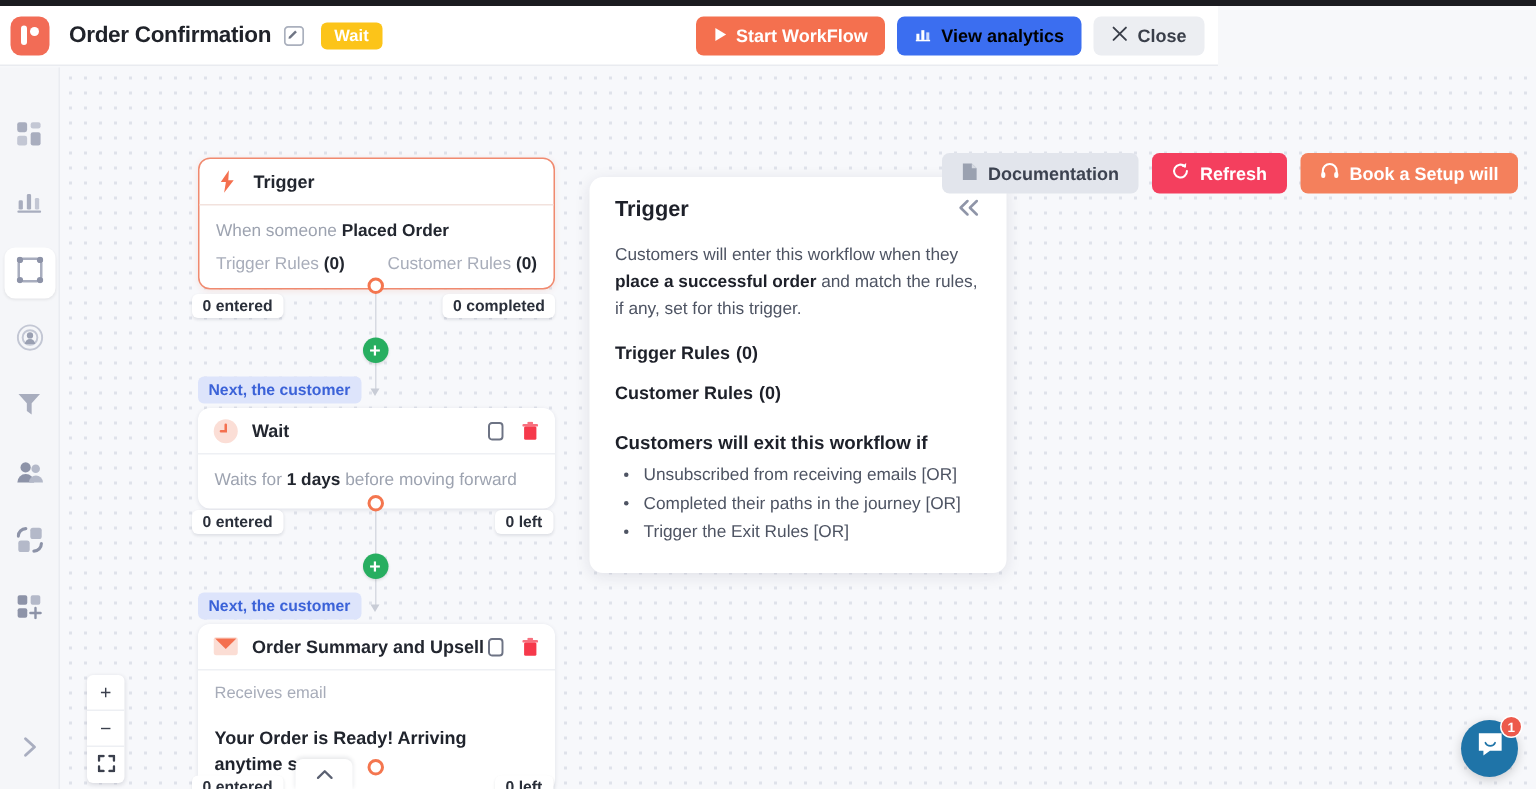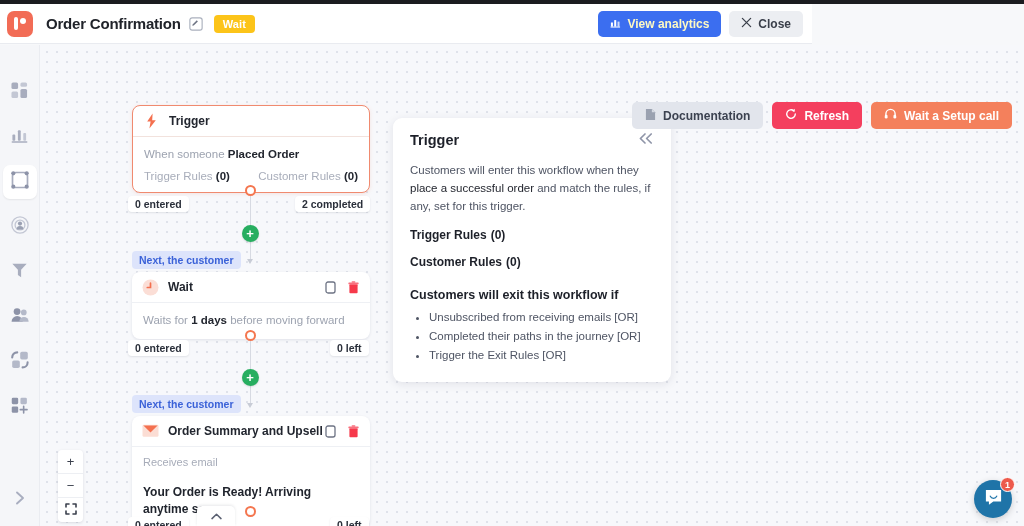--- a/index.html
+++ b/index.html
@@ -58,21 +58,21 @@
     margin-left: auto; margin-right: 9px;
     display: flex; align-items: center; gap: 8px;
   }
   .tb-btn {
     display: flex; align-items: center; gap: 6px;
     height: 26px; padding: 0 12px; border-radius: 5px;
     font-size: 12px; font-weight: bold; border: none; cursor: pointer;
     white-space: nowrap;
   }
   .tb-start { background: #f4704f; color: #fff; }
-  .tb-analytics { background: #3b6ef0; color: #fef9c3; }
+  .tb-analytics { background: #3b6ef0; color: #000000; }
   .tb-close { background: #eceef2; color: #3a3f4a; }
 
   
   .canvas {
     position: absolute; top: 45px; left: 40px;
     width: 984px; height: 481px;
     background-color: #f7f8fb;
     background-image: radial-gradient(#dfe2ea 1px, transparent 1px);
     background-size: 10px 10px;
     background-position: 2px 2px;
@@ -215,21 +215,21 @@
     padding: 14px 17px 16px 17px;
     z-index: 20;
   }
   .dp-head { display: flex; align-items: flex-start; }
   .dp-title { font-size: 14.5px; font-weight: bold; color: #1d2029; }
   .dp-collapse { margin-left: auto; color: #8f95a8; cursor: pointer; font-size: 15px; line-height: 1; }
   .dp-desc {
     margin-top: 13px;
     font-size: 11.5px; color: #4e5463; line-height: 1.58;
   }
-  .dp-desc b { color: #1d2029; font-weight: normal; margin-top: 37px; }
+  .dp-desc b { color: #1d2029; font-weight: bold; margin-top: 37px; }
   .dp-row {
     margin-top: 13px;
     font-size: 12px; font-weight: bold; color: #1d2029;
   }
   .dp-row .cnt { margin-left: 4px; }
   .dp-exit-title {
     margin-top: 19px;
     font-size: 12.5px; font-weight: bold; color: #1d2029;
   }
   .dp-list { margin-top: 7px; padding-left: 19px; }
@@ -284,20 +284,28 @@
     <div class="wf-title">Order Confirmation</div>
     <div class="edit-icon">
       <svg width="14" height="14" viewBox="0 0 16 16">
         <rect x="1" y="1" width="14" height="14" rx="2.5" fill="none" stroke="#aab0bd" stroke-width="1.3"></rect>
         <path d="M5 10.6 L10.2 5.4 L11.6 6.8 L6.4 12 L4.7 12.3 Z" fill="#6f7584" transform="translate(-0.5,-1.2) scale(0.92)"></path>
       </svg>
     </div>
     <div class="draft-badge">Wait</div>
 
     <div class="topbar-right">
+      <button class="tb-btn tb-start">
+        <span>
+          <svg width="9" height="10" viewBox="0 0 10 11">
+              <path d="M1 0.6 L9 5.5 L1 10.4 Z" fill="#fff"></path>
+            </svg>
+        </span>
+        <span>Start WorkFlow</span>
+      </button>
       <button class="tb-btn tb-analytics">
         <span>
           <svg width="11" height="11" viewBox="0 0 12 12">
             <rect x="1" y="6" width="2.2" height="4.5" fill="#fff"></rect>
             <rect x="4.6" y="3.4" width="2.2" height="7.1" fill="#fff"></rect>
             <rect x="8.2" y="5" width="2.2" height="5.5" fill="#fff" opacity=".75"></rect>
             <rect x="0.6" y="10.4" width="10.4" height="1.1" fill="#fff"></rect>
           </svg>
         </span>
         <span>View analytics</span>
@@ -335,21 +343,21 @@
         <span>Refresh</span>
       </button>
       <button class="ca-btn ca-book">
         <span>
           <svg width="13" height="12" viewBox="0 0 14 13">
             <path d="M2 8 V6.5 a5 5 0 0 1 10 0 V8" fill="none" stroke="#fff" stroke-width="1.5" stroke-linecap="round"></path>
             <rect x="0.8" y="7.2" width="3" height="4.3" rx="1.4" fill="#fff"></rect>
             <rect x="10.2" y="7.2" width="3" height="4.3" rx="1.4" fill="#fff"></rect>
           </svg>
         </span>
-        <span>Wait a Setup call</span>
+        <span>Book a Setup will</span>
       </button>
     </div>
 
     <div class="flow">
 
       <div class="node trigger" style="left:92px; top:60px;">
         <div class="node-head">
           <span class="node-ico">
             <svg width="15" height="16" viewBox="0 0 15 16">
               <path d="M8.6 0.5 L3.2 8.4 L6.6 8.4 L5.4 15.5 L11.8 7.2 L8.2 7.2 Z" fill="#f4704f"></path>
@@ -360,21 +368,21 @@
         <div class="node-body">
           <div class="node-line"><span>When someone </span><b>Placed Order</b></div>
           <div class="node-rules">
             <span><span>Trigger Rules</span> <b>(0)</b></span>
             <span class="r-right"><span>Customer Rules</span> <b>(0)</b></span>
           </div>
         </div>
       </div>
       <div class="port" style="left:205px; top:140px;"></div>
       <div class="pill" style="left:88px; top:151px;">0 entered</div>
-      <div class="pill" style="left:255px; top:151px;">2 completed</div>
+      <div class="pill" style="left:255px; top:151px;">0 completed</div>
 
       <div class="vline" style="left:209.5px; top:148px; height:69px;"></div>
       <div class="arrow-head" style="left:206.5px; top:214px;"></div>
       <div class="plus-btn" style="left:201.5px; top:180px;">+</div>
       <div class="next-badge" style="left:92px; top:206px;">Next, the customer</div>
 
       <div class="node" style="left:92px; top:227px;">
         <div class="node-head">
           <span class="node-ico">
             <svg width="17" height="17" viewBox="0 0 17 17">

